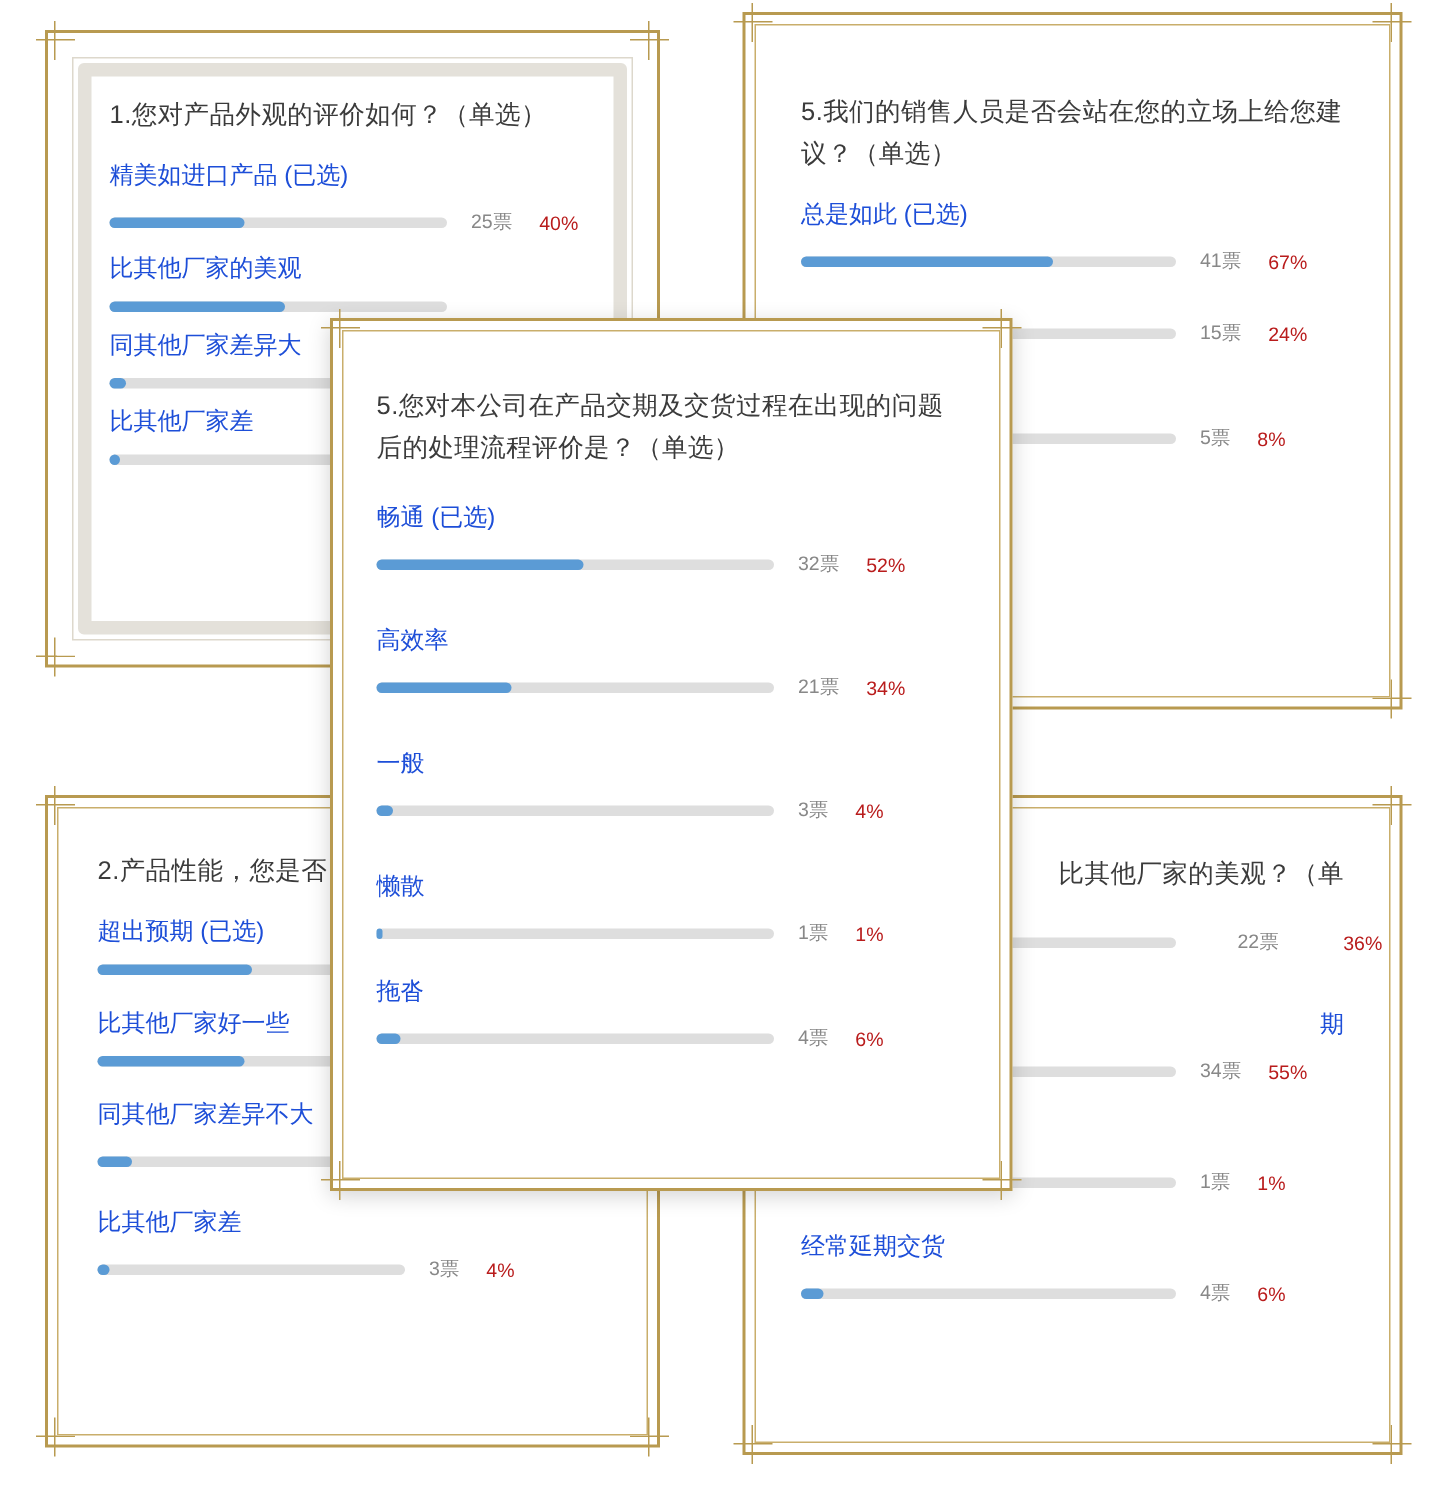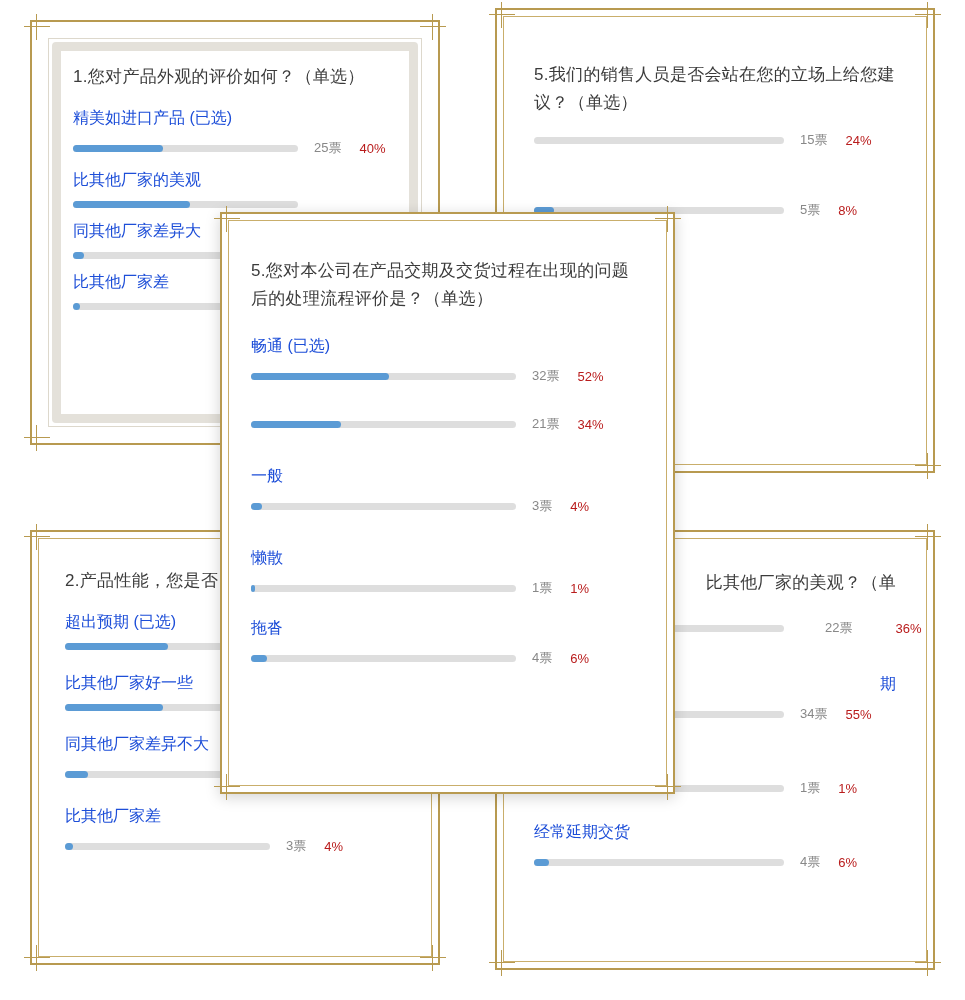--- a/index.html
+++ b/index.html
@@ -228,20 +228,30 @@
       <span class="h"></span>
       <span class="v"></span>
     </div>
   <div class="corner c-br">
       <span class="h"></span>
       <span class="v"></span>
     </div>
   <div class="inner-frame clip" style="padding:40px 30px 10px 30px;">
     <div class="question">5.我们的销售人员是否会站在您的立场上给您建议？（单选）</div>
 
+    <div class="option" style="margin-bottom:30px;">
+      <div class="opt-label">总是如此 (已选)</div>
+      <div class="bar-row">
+        <div class="bar-track" style="width:250px">
+          <div class="bar-fill" style="width:67%"></div>
+        </div>
+        <div class="votes">41票</div>
+        <div class="pct">67%</div>
+      </div>
+    </div>
 
     <div class="option" style="margin-bottom:52px;">
       <div class="bar-row">
         <div class="bar-track" style="width:250px">
           <div class="bar-fill" style="width:0%"></div>
         </div>
         <div class="votes">15票</div>
         <div class="pct">24%</div>
       </div>
     </div>
@@ -415,20 +425,21 @@
       <div class="bar-row">
         <div class="bar-track" style="width:265px">
           <div class="bar-fill" style="width:52%"></div>
         </div>
         <div class="votes">32票</div>
         <div class="pct">52%</div>
       </div>
     </div>
 
     <div class="option" style="margin-bottom:30px;">
+      <div class="opt-label">高效率</div>
       <div class="bar-row">
         <div class="bar-track" style="width:265px">
           <div class="bar-fill" style="width:34%"></div>
         </div>
         <div class="votes">21票</div>
         <div class="pct">34%</div>
       </div>
     </div>
 
     <div class="option" style="margin-bottom:30px;">

